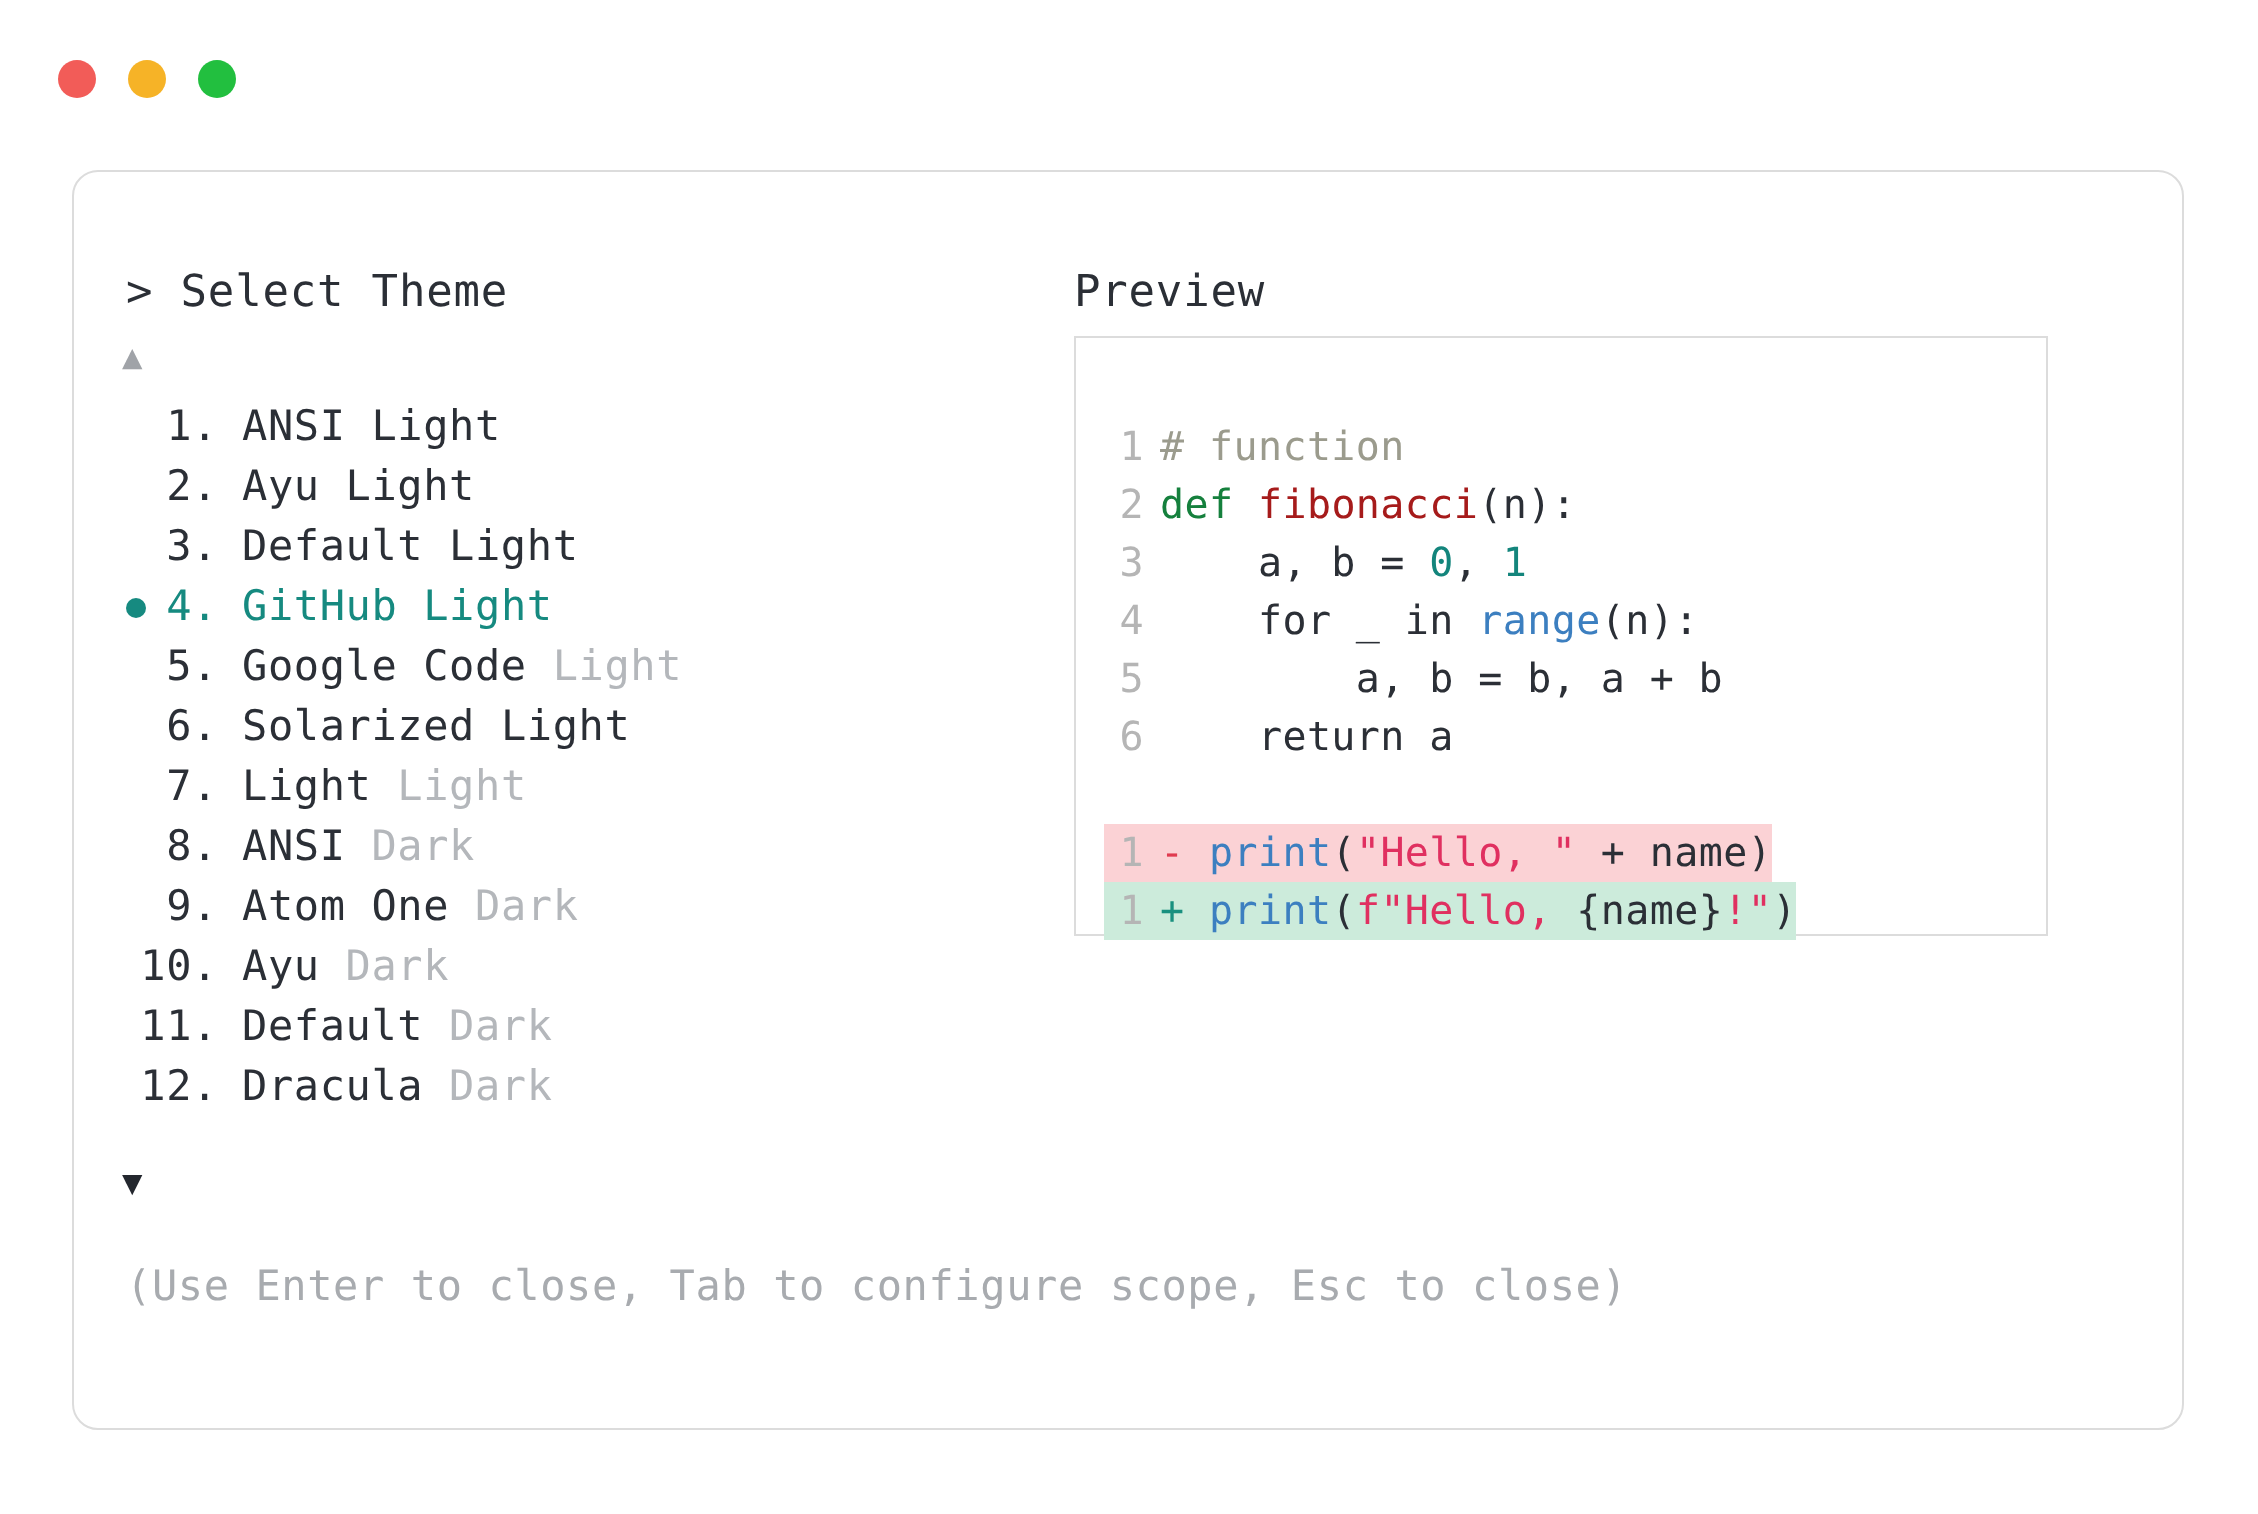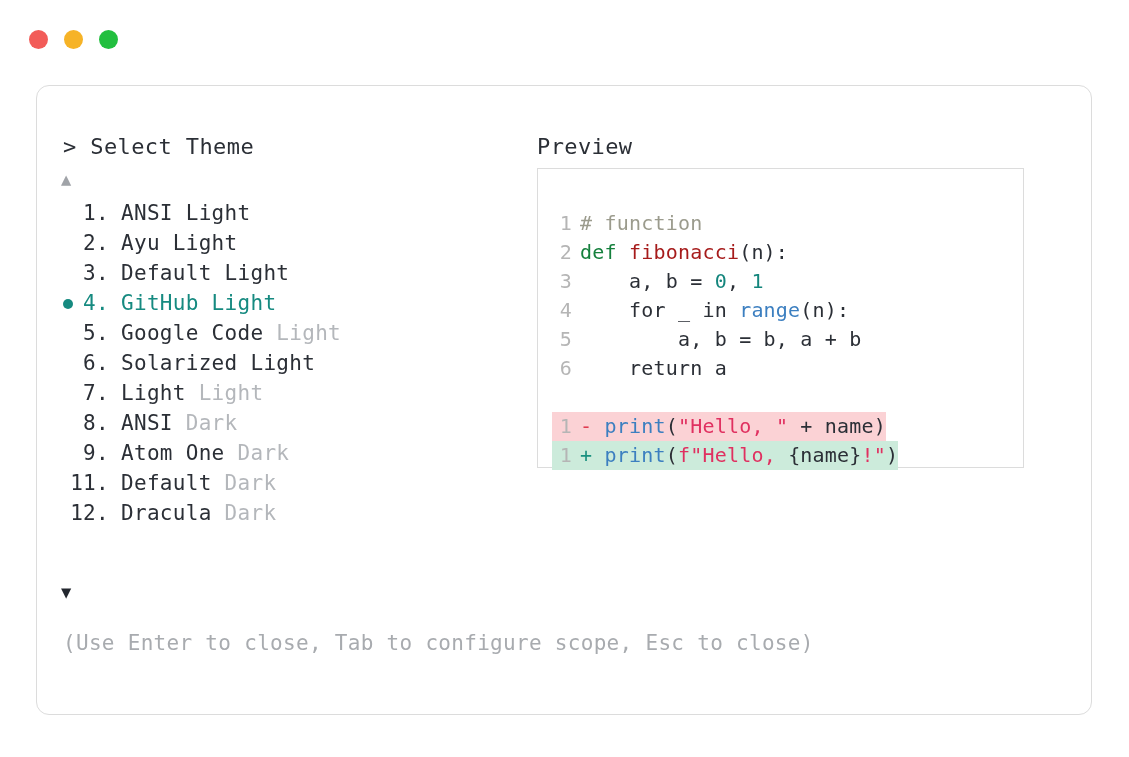--- a/index.html
+++ b/index.html
@@ -200,20 +200,21 @@
       <div class="theme-list" id="theme-list">
           <div class="theme-row"><span class="num"> 1.</span><span class="label">ANSI </span><span class="variant">Light</span></div>
           <div class="theme-row"><span class="num"> 2.</span><span class="label">Ayu </span><span class="variant">Light</span></div>
           <div class="theme-row"><span class="num"> 3.</span><span class="label">Default </span><span class="variant">Light</span></div>
           <div class="theme-row selected"><span class="bullet"></span><span class="num"> 4.</span><span class="label">GitHub </span><span class="variant">Light</span></div>
           <div class="theme-row dim-variant"><span class="num"> 5.</span><span class="label">Google Code </span><span class="variant">Light</span></div>
           <div class="theme-row"><span class="num"> 6.</span><span class="label">Solarized </span><span class="variant">Light</span></div>
           <div class="theme-row dim-variant"><span class="num"> 7.</span><span class="label">Light </span><span class="variant">Light</span></div>
           <div class="theme-row dim-variant"><span class="num"> 8.</span><span class="label">ANSI </span><span class="variant">Dark</span></div>
           <div class="theme-row dim-variant"><span class="num"> 9.</span><span class="label">Atom One </span><span class="variant">Dark</span></div>
+          <div class="theme-row dim-variant"><span class="num">10.</span><span class="label">Ayu </span><span class="variant">Dark</span></div>
           <div class="theme-row dim-variant"><span class="num">11.</span><span class="label">Default </span><span class="variant">Dark</span></div>
           <div class="theme-row dim-variant"><span class="num">12.</span><span class="label">Dracula </span><span class="variant">Dark</span></div>
         </div>
 
       <div class="scroll-arrow down">▼</div>
     </div>
 
     <div class="preview-box">
       <div class="code" id="code-preview"><div class="code-line"><span class="ln">1</span><span class="tok-comment"># function</span></div><div class="code-line"><span class="ln">2</span><span class="tok-kw">def </span><span class="tok-fn">fibonacci</span><span class="tok-plain">(n):</span></div><div class="code-line"><span class="ln">3</span><span class="tok-plain">    a, b = </span><span class="tok-num">0</span><span class="tok-plain">, </span><span class="tok-num">1</span></div><div class="code-line"><span class="ln">4</span><span class="tok-plain">    for _ in </span><span class="tok-builtin">range</span><span class="tok-plain">(n):</span></div><div class="code-line"><span class="ln">5</span><span class="tok-plain">        a, b = b, a + b</span></div><div class="code-line"><span class="ln">6</span><span class="tok-plain">    return a</span></div><div class="code-gap"></div><div><span class="diff-line del"><span class="ln">1</span><span class="diff-sign del">- </span><span class="tok-call">print</span><span class="tok-plain">(</span><span class="tok-str">"Hello, "</span><span class="tok-plain"> + name)</span></span></div><div><span class="diff-line add"><span class="ln">1</span><span class="diff-sign add">+ </span><span class="tok-call">print</span><span class="tok-plain">(</span><span class="tok-str">f"Hello, </span><span class="tok-plain">{name}</span><span class="tok-str">!"</span><span class="tok-plain">)</span></span></div></div>
     </div>

